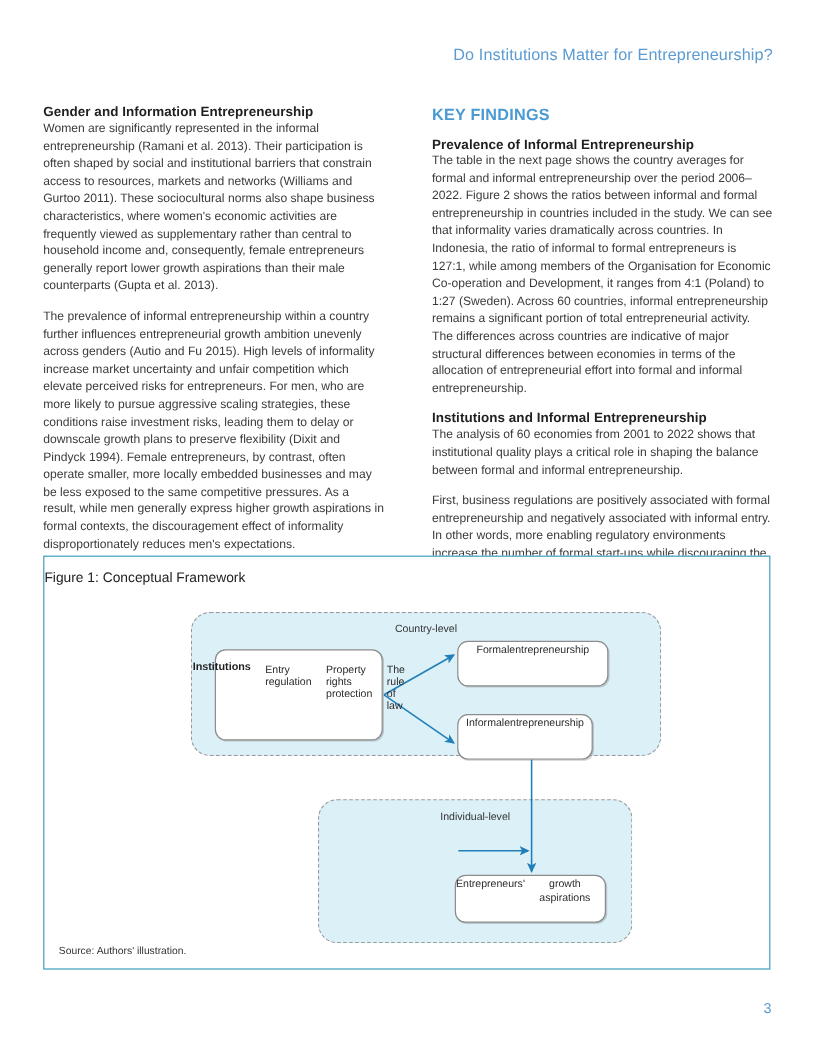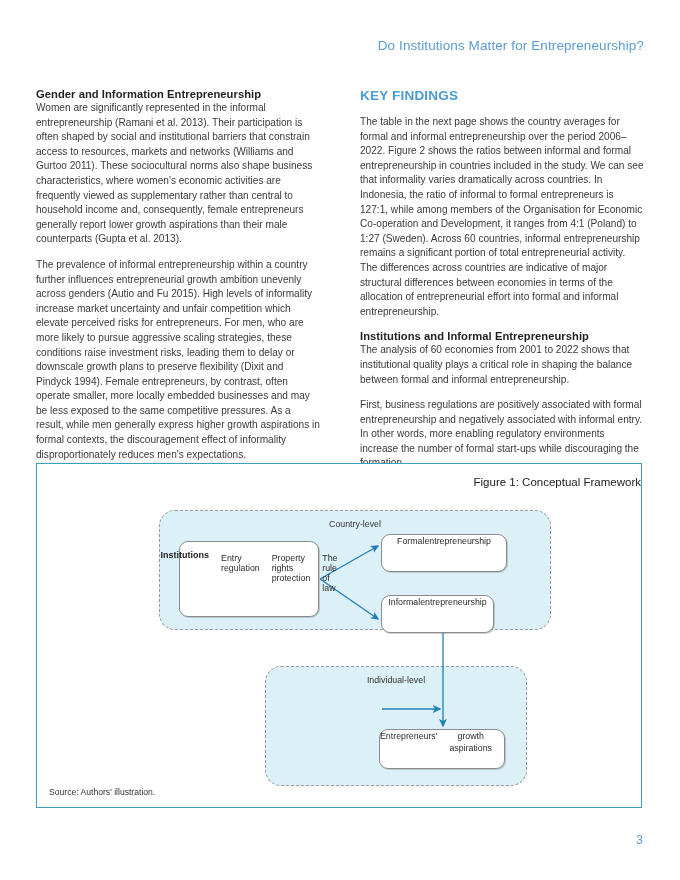--- a/index.html
+++ b/index.html
@@ -74,21 +74,21 @@
     height: 345px;
     border: 1px solid #3f9dbd;
     background: #ffffff;
     box-sizing: border-box;
   }
   .figure-title {
     position: absolute;
     top: 12px;
     left: 0;
     width: 100%;
-    text-align: right;
+    text-align: left;
     font-size: 11.5px;
     color: #222222;
   }
   .figure-source {
     position: absolute;
     left: 12px;
     bottom: 10px;
     font-size: 8.6px;
     color: #333333;
   }
@@ -220,20 +220,21 @@
   <div class="col">
     <h3 class="sub-title">Gender and Information Entrepreneurship</h3>
     <p class="body-text after-head">Women are significantly represented in the informal entrepreneurship (Ramani et al. 2013). Their participation is often shaped by social and institutional barriers that constrain access to resources, markets and networks (Williams and Gurtoo 2011). These sociocultural norms also shape business characteristics, where women's economic activities are frequently viewed as supplementary rather than central to household income and, consequently, female entrepreneurs generally report lower growth aspirations than their male counterparts (Gupta et al. 2013).</p>
     <p class="body-text">The prevalence of informal entrepreneurship within a country further influences entrepreneurial growth ambition unevenly across genders (Autio and Fu 2015). High levels of informality increase market uncertainty and unfair competition which elevate perceived risks for entrepreneurs. For men, who are more likely to pursue aggressive scaling strategies, these conditions raise investment risks, leading them to delay or downscale growth plans to preserve flexibility (Dixit and Pindyck 1994). Female entrepreneurs, by contrast, often operate smaller, more locally embedded businesses and may be less exposed to the same competitive pressures. As a result, while men generally express higher growth aspirations in formal contexts, the discouragement effect of informality disproportionately reduces men's expectations.</p>
     <p class="body-text tight">The conceptual framework of the study is shown in Figure 1.</p>
   </div>
 
   <div class="col">
     <h2 class="section-title">KEY FINDINGS</h2>
 
+    <h3 class="sub-title">Prevalence of Informal Entrepreneurship</h3>
     <p class="body-text after-head">The table in the next page shows the country averages for formal and informal entrepreneurship over the period 2006–2022. Figure 2 shows the ratios between informal and formal entrepreneurship in countries included in the study. We can see that informality varies dramatically across countries. In Indonesia, the ratio of informal to formal entrepreneurs is 127:1, while among members of the Organisation for Economic Co-operation and Development, it ranges from 4:1 (Poland) to 1:27 (Sweden). Across 60 countries, informal entrepreneurship remains a significant portion of total entrepreneurial activity. The differences across countries are indicative of major structural differences between economies in terms of the allocation of entrepreneurial effort into formal and informal entrepreneurship.</p>
 
     <h3 class="sub-title">Institutions and Informal Entrepreneurship</h3>
     <p class="body-text after-head">The analysis of 60 economies from 2001 to 2022 shows that institutional quality plays a critical role in shaping the balance between formal and informal entrepreneurship.</p>
     <p class="body-text tight">First, business regulations are positively associated with formal entrepreneurship and negatively associated with informal entry. In other words, more enabling regulatory environments increase the number of formal start-ups while discouraging the formation</p>
   </div>
 </div>
 
 <div class="figure-panel">
 

